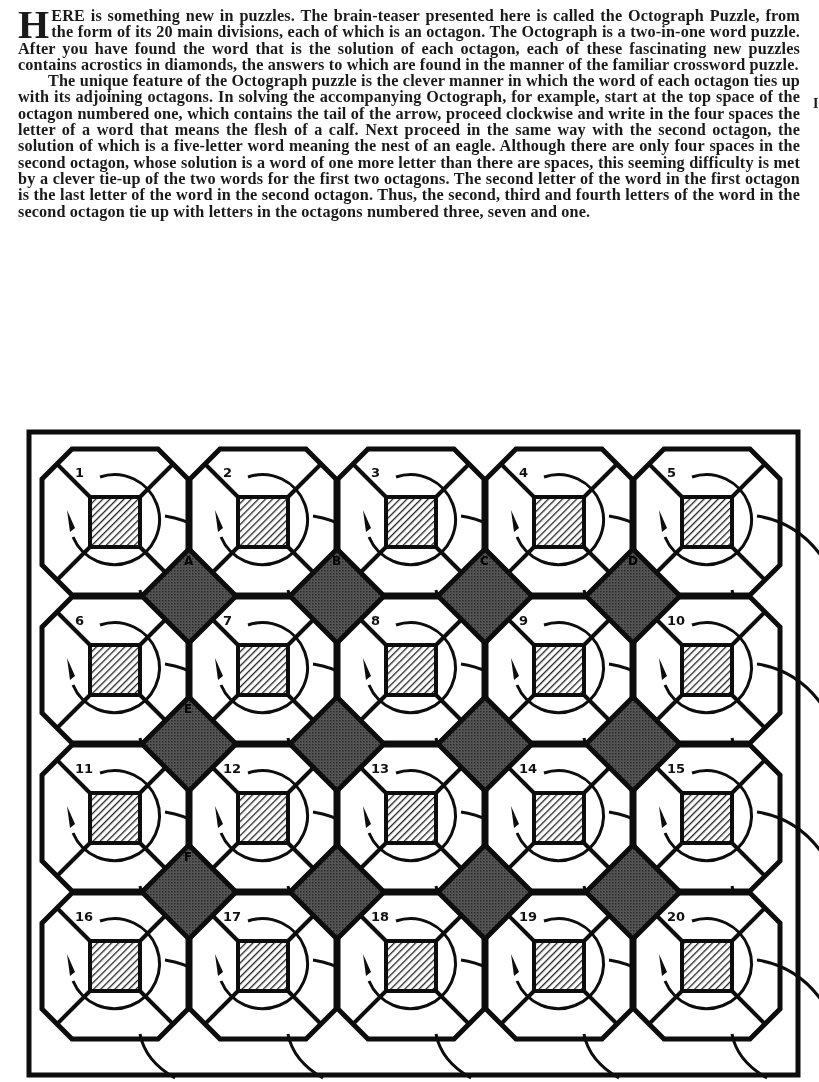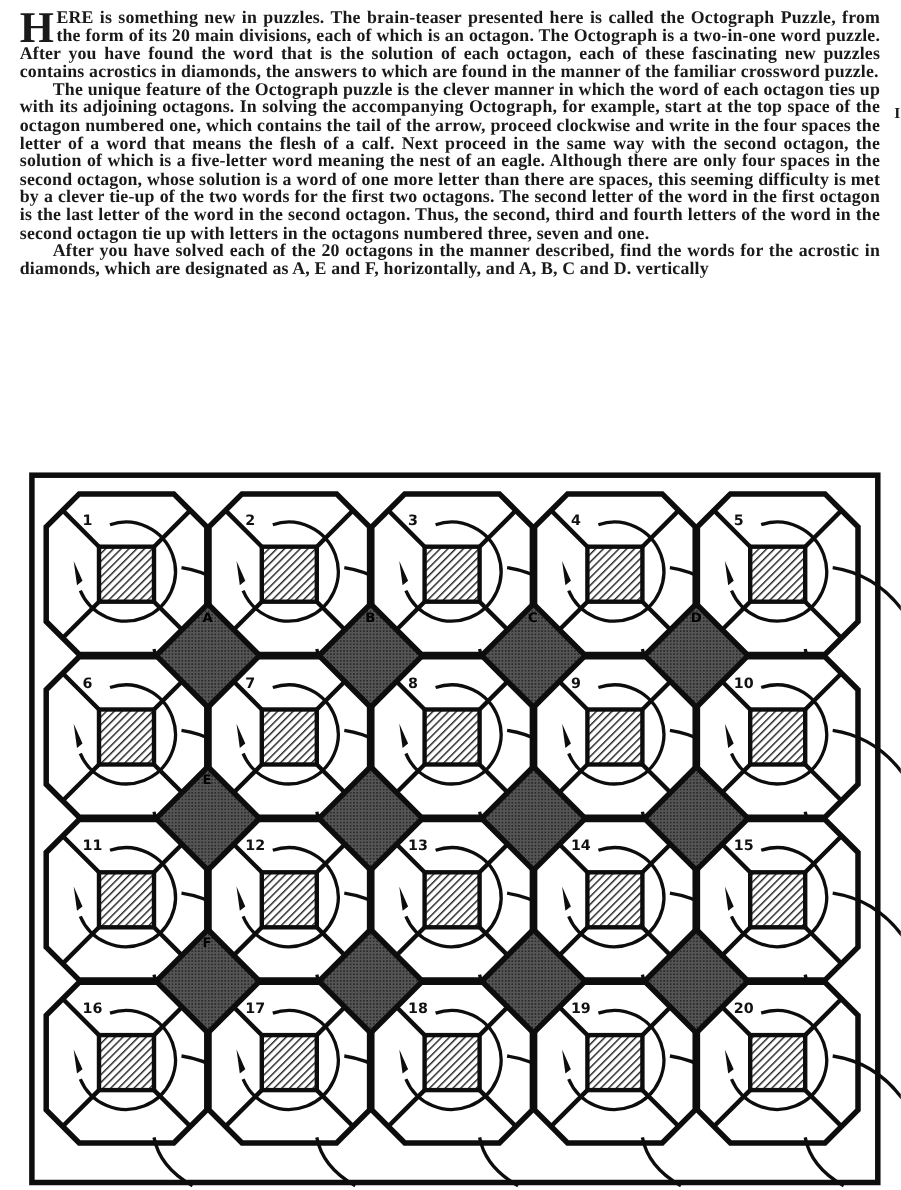--- a/index.html
+++ b/index.html
@@ -17,21 +17,20 @@
   .dia-letter { font-family: "DejaVu Sans", sans-serif; font-size: 12px; font-weight: bold; fill: #000; }
 </style>
 </head>
 <body>
 
 <div class="article">
   <p class="para">
     <span class="dropcap">H</span><span>ERE is something new in puzzles. The brain-teaser presented here is called the Octograph Puzzle, from the form of its 20 main divisions, each of which is an octagon. The Octograph is a two-in-one word puzzle. After you have found the word that is the solution of each octagon, each of these fascinating new puzzles contains acrostics in diamonds, the answers to which are found in the manner of the familiar crossword puzzle.</span>
   </p>
   <p class="para indent">The unique feature of the Octograph puzzle is the clever manner in which the word of each octagon ties up with its adjoining octagons. In solving the accompanying Octograph, for example, start at the top space of the octagon numbered one, which contains the tail of the arrow, proceed clockwise and write in the four spaces the letter of a word that means the flesh of a calf. Next proceed in the same way with the second octagon, the solution of which is a five-letter word meaning the nest of an eagle. Although there are only four spaces in the second octagon, whose solution is a word of one more letter than there are spaces, this seeming difficulty is met by a clever tie-up of the two words for the first two octagons. The second letter of the word in the first octagon is the last letter of the word in the second octagon. Thus, the second, third and fourth letters of the word in the second octagon tie up with letters in the octagons numbered three, seven and one.</p>
-  <p class="para indent">After you have solved each of the 20 octagons in the manner described, find the words for the acrostic in diamonds, which are designated as A, E and F, horizontally, and A, B, C and D. vertically</p>
 </div>
 <div class="margin-mark">I</div>
 
 <svg class="puzzle" width="819" height="1082" viewBox="0 0 819 1082">
   <defs>
     <pattern id="hatch" patternUnits="userSpaceOnUse" width="5" height="5" patternTransform="rotate(45)">
       <rect width="5" height="5" fill="#ffffff"></rect>
       <line x1="0" y1="0" x2="0" y2="5" stroke="#222" stroke-width="2.6"></line>
     </pattern>
     <pattern id="stipple" patternUnits="userSpaceOnUse" width="3" height="3">

